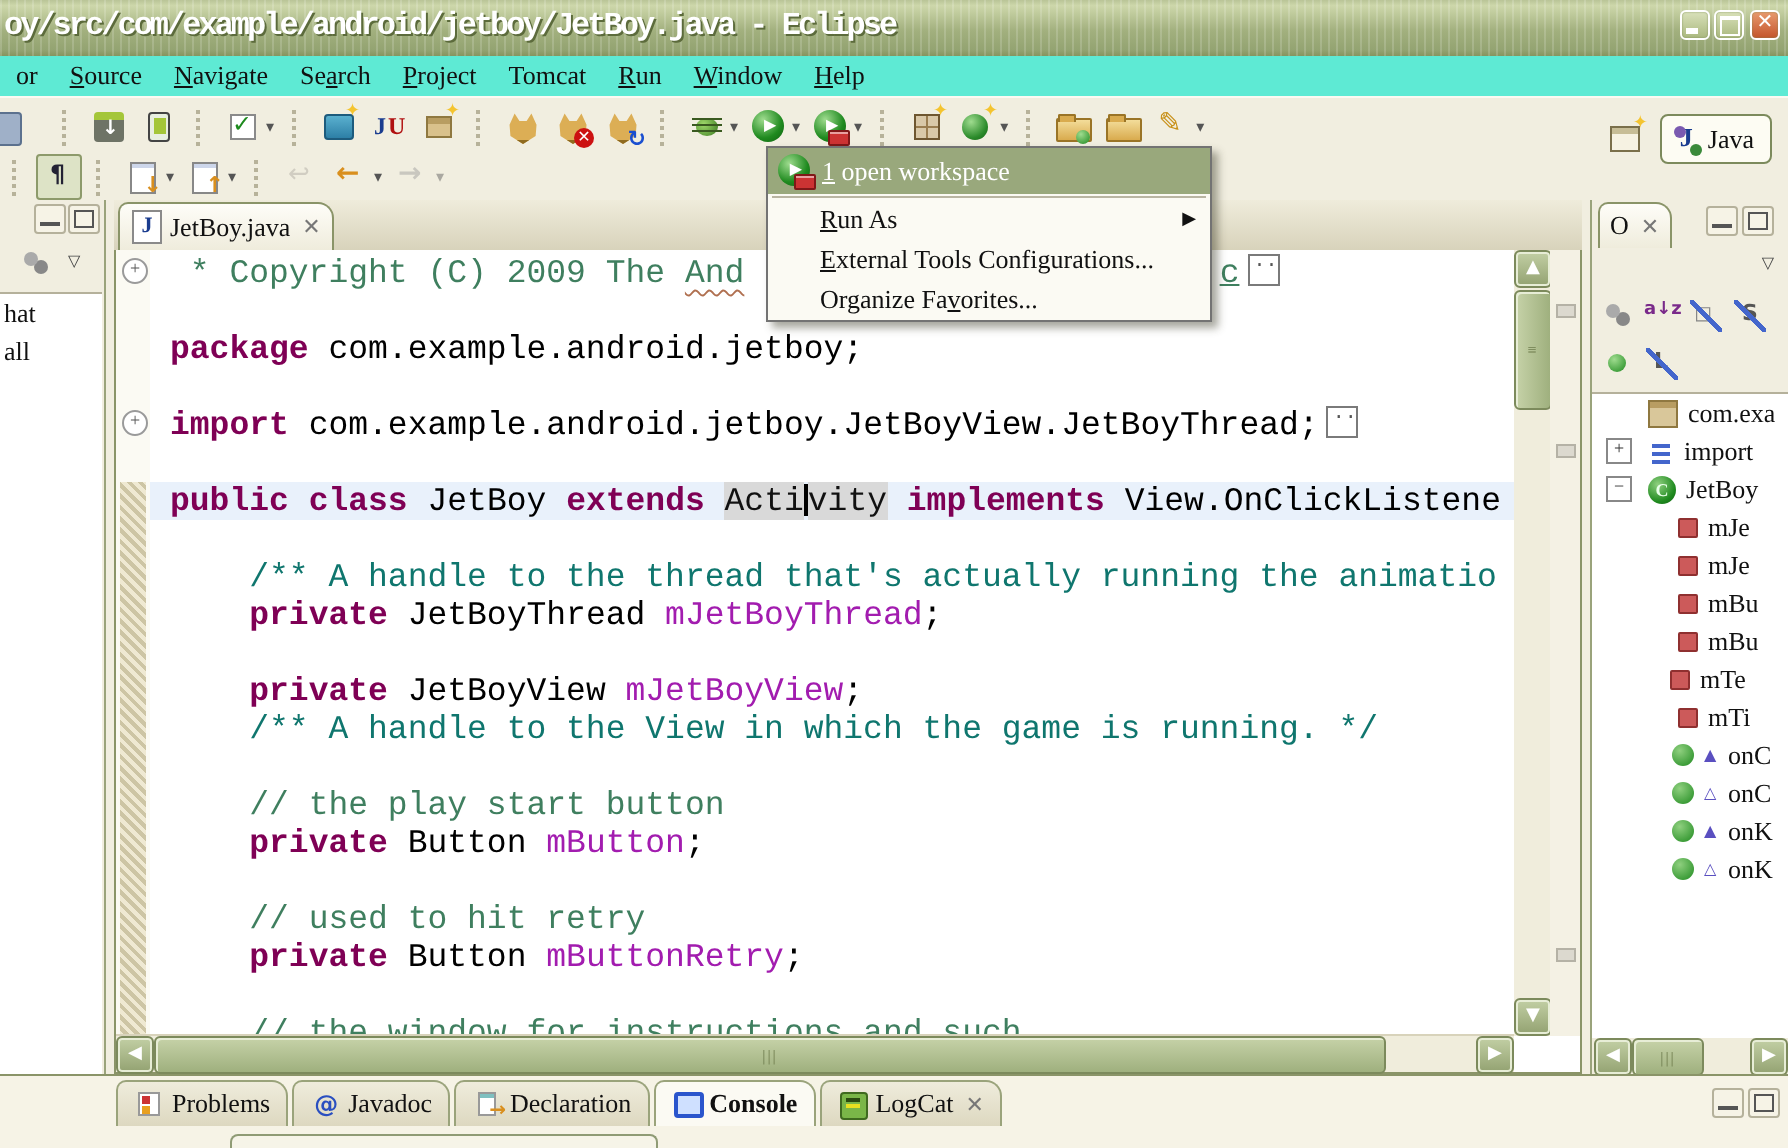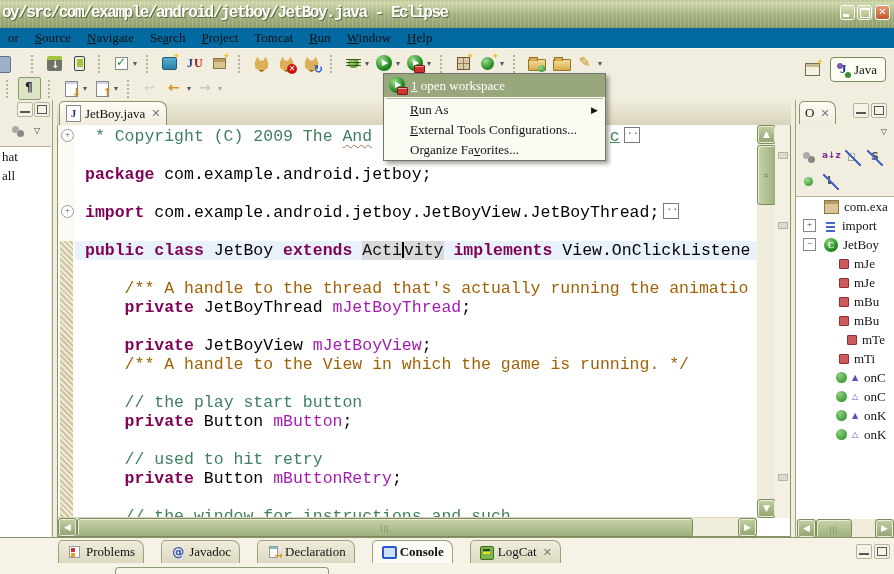--- a/index.html
+++ b/index.html
@@ -13,21 +13,21 @@
     border-bottom:1px solid #6f7d4e;}
   .title-text{position:absolute;left:2px;top:4px;font-weight:bold;font-size:16px;color:#fff;
     text-shadow:1px 1px 0 #5c6b3c;white-space:nowrap;font-family:"Liberation Mono",monospace;letter-spacing:-1.5px;}
   .winbtn{position:absolute;top:5px;width:13px;height:13px;border:1px solid #fff;border-radius:3px;
     background:linear-gradient(180deg,#d9e1ba,#aab87f);box-shadow:inset 0 0 1px #7e8c57;}
   .winbtn.close{background:linear-gradient(180deg,#e89a6e,#c4552c);color:#fff;font-size:10px;line-height:12px;
     text-align:center;font-weight:bold;font-family:"DejaVu Sans",sans-serif;}
   .winbtn .mini{position:absolute;left:2px;bottom:2px;width:6px;height:3px;background:#fff;}
   .winbtn .maxi{position:absolute;left:2px;top:2px;width:8px;height:7px;border:1px solid #fff;border-top:2px solid #fff;}
   
-  .menubar{position:absolute;left:0;top:28px;width:894px;height:20px;background:#0369a1;
+  .menubar{position:absolute;left:0;top:28px;width:894px;height:20px;background:#5eead4;
     display:flex;align-items:center;}
   .menu-item{padding:1px 8px;white-space:nowrap;cursor:default;}
   
   .toolbar{position:absolute;left:0;width:894px;background:#f1eee0;display:flex;align-items:center;}
   .tb1{top:48px;height:29px;border-top:1px solid #fbfaf2;}
   .tb2{top:77px;height:23px;}
   .tsep{width:5px;height:18px;border-left:2px dotted #b7b29a;margin:0 4px 0 6px;}
   .tbtn{display:inline-flex;align-items:center;padding:1px;margin:0 1px;border:1px solid transparent;border-radius:2px;}
   .tbtn.toggled{border-color:#8d9a6b;background:#dde3c6;}
   .tbtn.disabled{opacity:.45;filter:grayscale(.8);}
@@ -109,21 +109,21 @@
   .lruler{position:absolute;left:0;top:0;width:17px;bottom:18px;background:#fbfaf3;}
   .hatch{position:absolute;left:2px;top:116px;width:13px;bottom:0;
      background:repeating-linear-gradient(45deg,#efe9d2 0 2px,#cdc5a4 2px 4px);}
   .fold{position:absolute;left:3px;width:11px;height:11px;border:1px solid #9a9a9a;border-radius:50%;background:#fff;
      color:#555;font-size:9px;line-height:9px;text-align:center;z-index:2;}
   .code-area{position:absolute;left:17px;top:0;right:33px;bottom:18px;overflow:hidden;background:#fff;padding-top:2px;}
   .code-line{height:19px;white-space:pre;font-family:"Liberation Mono",monospace;font-size:16.5px;line-height:19px;padding-left:10px;}
   .code-line.cur{background:#e9f1fb;}
   .sg.kw{color:#7f0055;font-weight:bold;}
   .sg.com{color:#3f7f5f;}
-  .sg.doc{color:#a16207;}
+  .sg.doc{color:#0f766e;}
   .sg.fld{color:#a21caf;}
   .sg.pl{color:#000;}
   .sg.occ{background:#d9d9d9;}
   .sg.lnk{color:#3f7f5f;text-decoration:underline;}
   .sg.wavy{text-decoration:underline wavy #b07050;text-underline-offset:3px;text-decoration-thickness:1px;}
   .caret-cursor{display:inline-block;width:2px;height:16px;background:#000;vertical-align:-3px;}
   .foldbox{display:inline-block;width:14px;height:14px;border:1px solid #7a7a7a;background:#fff;vertical-align:-2px;
     position:relative;margin-left:4px;}
   .foldbox::before{content:"..";position:absolute;left:2px;top:-6px;color:#555;font-size:10px;}
   
@@ -166,21 +166,21 @@
      linear-gradient(#4466cc,#4466cc) 2px 10px/9px 2px no-repeat,#fff;}
   .t-ico.cls{width:14px;height:14px;border-radius:50%;background:radial-gradient(circle at 35% 30%,#8fd07f,#1f8a1f 65%,#0f5f0f);
      color:#e8ffe8;font-size:9px;line-height:14px;text-align:center;font-weight:bold;}
   .t-ico.fld{width:8px;height:8px;background:#cc5a5a;border:1px solid #8f3030;border-radius:1px;margin-left:3px;}
   .t-ico.mth{width:11px;height:11px;border-radius:50%;background:radial-gradient(circle at 35% 30%,#8fd07f,#1f8a1f);}
   .t-marker{flex:none;width:9px;font-size:8px;color:#5a4fc0;margin-right:3px;font-family:"DejaVu Sans",sans-serif;}
   .o-hscroll{position:absolute;left:0;right:0;bottom:0;height:18px;background:#f0eddc;}
   
   .bottom-panel{position:absolute;left:0;top:537px;width:894px;height:37px;background:#f6f3e6;border-top:1px solid #8a9468;}
   .btabs{position:absolute;left:58px;top:2px;height:23px;display:flex;}
-  .btab{display:flex;align-items:center;padding:0 8px;margin-right:17px;border:1px solid #9aa37b;border-bottom:none;
+  .btab{display:flex;align-items:center;padding:0 8px;margin-right:2px;border:1px solid #9aa37b;border-bottom:none;
      border-radius:5px 8px 0 0;background:linear-gradient(180deg,#efecdc,#ddd8c0);}
   .btab.active{background:#fbfaf3;font-weight:bold;}
   .bticon{position:relative;width:15px;height:14px;margin-right:4px;flex:none;}
   .bticon::before,.bticon::after{position:absolute;font-family:"DejaVu Sans",sans-serif;}
   .bt-problems::before{content:"";inset:1px 2px;background:#fff;border:1px solid #999;}
   .bt-problems::after{content:"";left:4px;top:3px;width:4px;height:4px;background:#cc3333;box-shadow:0 5px 0 #e8a020;}
   .bt-javadoc::before{content:"@";color:#2a4fc0;font-weight:bold;font-size:12px;left:2px;top:0;}
   .bt-declaration::before{content:"";inset:1px 3px;background:#fff;border:1px solid #999;box-shadow:inset 0 2px 0 #7fc0c0;}
   .bt-declaration::after{content:"→";color:#d98f1e;font-weight:bold;font-size:10px;right:-2px;bottom:-2px;}
   .bt-console::before{content:"";left:1px;top:1px;width:11px;height:9px;border:2px solid #2a55cc;border-radius:2px;background:#cfe0ff;}
@@ -448,21 +448,21 @@
           <span>mJe</span>
         </div>
         <div class="t-row" style="padding-left: 40px;">
           <span class="t-ico fld"></span>
           <span>mBu</span>
         </div>
         <div class="t-row" style="padding-left: 40px;">
           <span class="t-ico fld"></span>
           <span>mBu</span>
         </div>
-        <div class="t-row" style="padding-left: 48px; font-family: Liberation Serif, serif;">
+        <div class="t-row" style="padding-left: 36px; font-family: Liberation Serif, serif;">
           <span class="t-ico fld"></span>
           <span>mTe</span>
         </div>
         <div class="t-row" style="padding-left: 40px;">
           <span class="t-ico fld"></span>
           <span>mTi</span>
         </div>
         <div class="t-row" style="padding-left: 40px;">
           <span class="t-ico mth"></span>
           <span class="t-marker">▲</span>

